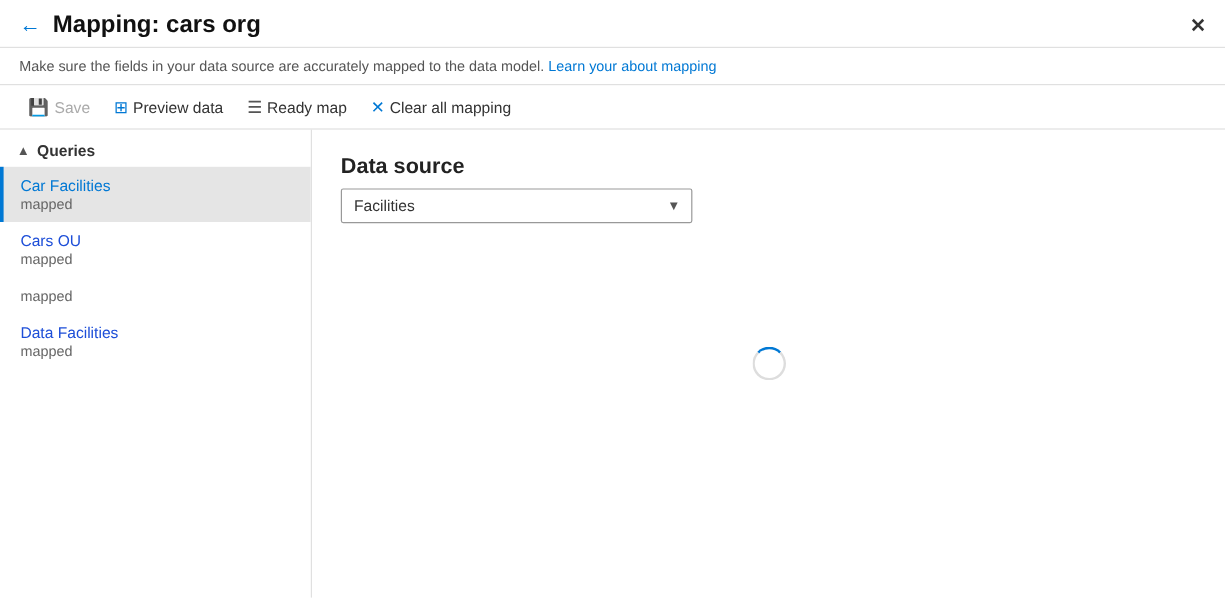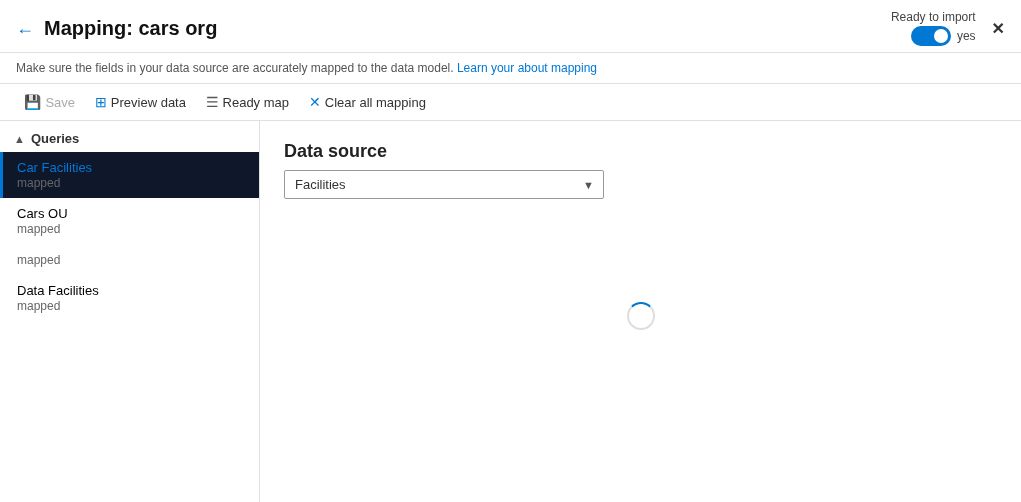--- a/index.html
+++ b/index.html
@@ -137,26 +137,26 @@
       color: #333;
     }
     .chevron-icon { font-size: 11px; color: #555; }
 
     .sidebar-item {
       padding: 8px 14px;
       cursor: pointer;
       border-left: 3px solid transparent;
     }
     .sidebar-item.active {
-      background: #0f172a;
+      background: #e5e5e5;
       border-left: 3px solid #0078d4;
     }
     .sidebar-item-name {
       font-size: 13px;
-      color: #000000;
+      color: #1d4ed8;
       font-weight: 500;
     }
     .sidebar-item.active .sidebar-item-name { color: #0078d4; }
     .sidebar-item-status {
       font-size: 12px;
       color: #666;
       margin-top: 1px;
     }
 
     .content-area {
@@ -165,21 +165,21 @@
       position: relative;
     }
     .data-source-label {
       font-size: 18px;
       font-weight: 600;
       color: #222;
       margin-bottom: 8px;
     }
     .select-wrapper {
       position: relative;
-      width: 320px;
+      width: 293px;
     }
     .data-source-select {
       width: 100%;
       padding: 6px 30px 6px 10px;
       font-size: 13px;
       border: 1px solid #999;
       border-radius: 2px;
       background: #fff;
       appearance: none;
       cursor: pointer;
@@ -214,27 +214,20 @@
   </style>
 </head>
 <body>
 
 <div class="top-bar">
   <div class="top-bar-left">
     <button class="back-btn">←</button>
     <span class="page-title">Mapping: cars org</span>
   </div>
   <div class="top-bar-right">
-    <div class="ready-to-import">
-      <span class="ready-label">Ready to import</span>
-      <div class="toggle-row">
-        <div class="toggle"></div>
-        <span class="toggle-yes">yes</span>
-      </div>
-    </div>
     <button class="close-btn">✕</button>
   </div>
 </div>
 
 <div class="subtitle-bar">
   <span>Make sure the fields in your data source are accurately mapped to the data model.</span>
   <a href="#">Learn your about mapping</a>
 </div>
 
 <div class="toolbar">

